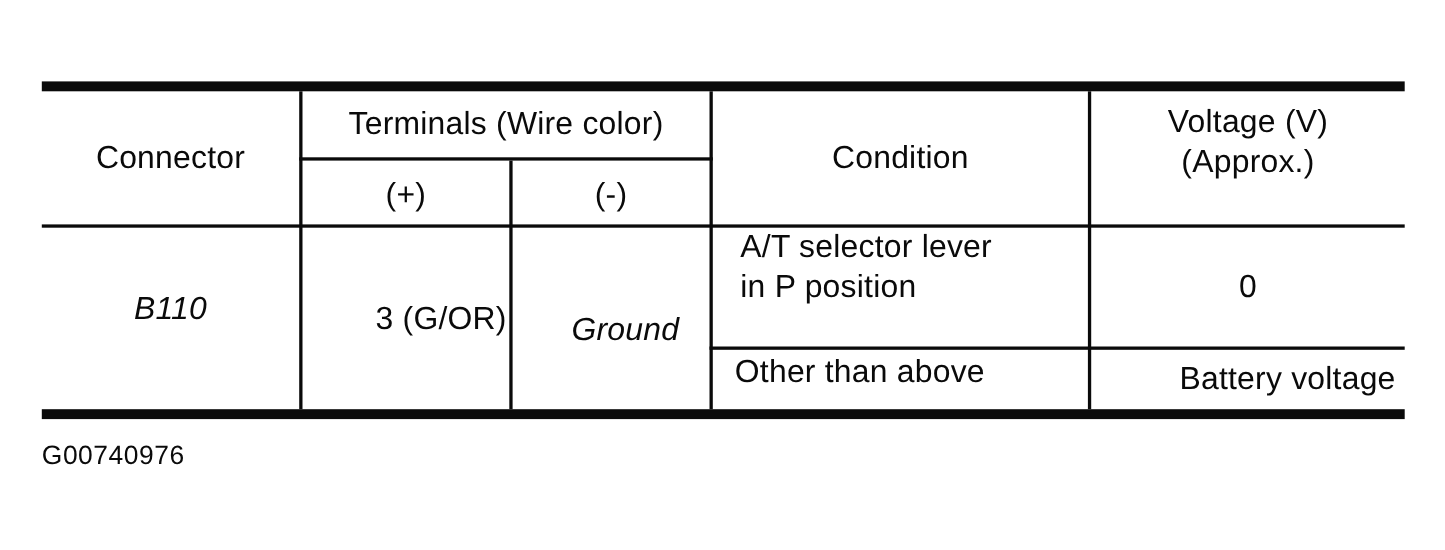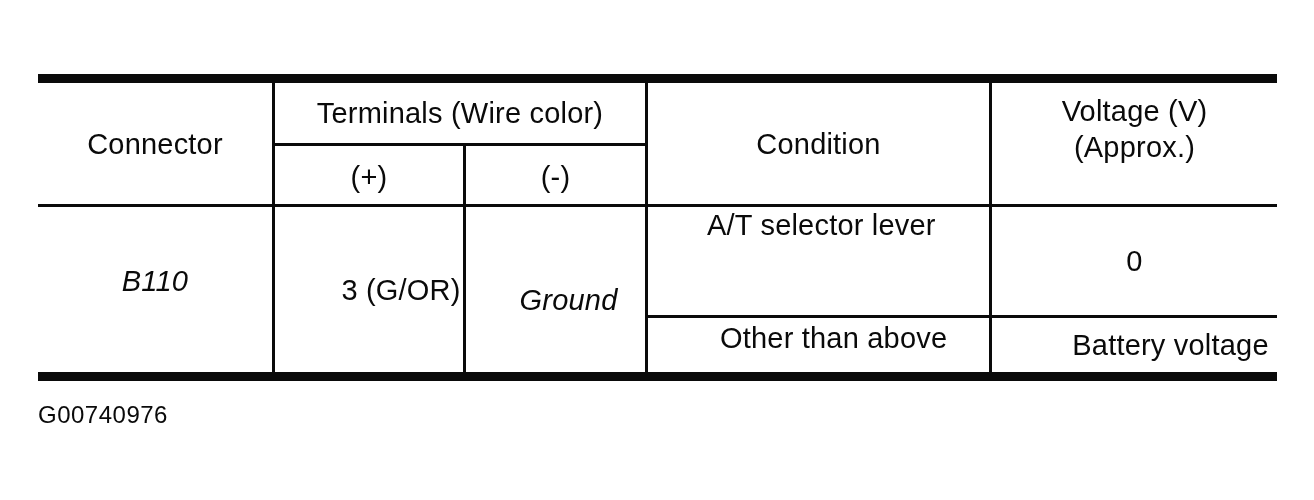--- a/index.html
+++ b/index.html
@@ -29,23 +29,23 @@
   #c-connector { left:38px;  top:83px;  width:234px; height:121px; }
   #c-terminals { left:275px; top:83px;  width:370px; height:60px; }
   #c-plus      { left:275px; top:149px; width:188px; height:55px; }
   #c-minus     { left:466px; top:149px; width:179px; height:55px; }
   #c-condition { left:648px; top:83px;  width:341px; height:121px; }
   #c-voltage   { left:992px; top:83px;  width:285px; height:91px; flex-direction:column; }
 
   #b-connector { left:38px;  top:198px; width:234px; height:165px;font-style:italic; }
   #b-plus      { left:275px; top:207px; width:188px; height:165px;padding-left:32px; }
   #b-minus     { left:479px; top:207px; width:179px; height:185px;font-style:italic; }
-  #b-cond1     { left:648px; top:207px; width:341px; height:108px; flex-direction:column; align-items:flex-start;margin-left:34px; }
+  #b-cond1     { left:648px; top:207px; width:341px; height:108px; flex-direction:column; align-items:flex-start; }
   #b-volt1     { left:992px; top:207px; width:285px; height:108px; }
-  #b-cond2     { left:684px; top:318px; width:341px; height:40px;padding-left:36px; }
+  #b-cond2     { left:632px; top:318px; width:341px; height:40px;padding-left:36px; }
   #b-volt2     { left:992px; top:318px; width:285px; height:54px;padding-left:36px; }
 
   #figure-label {
     position:absolute; left:38px; top:401px;
     font-size:24px; letter-spacing:0.5px;
   }
 </style>
 </head>
 <body>
 
@@ -85,20 +85,21 @@
     <span>B110</span>
   </div>
   <div class="cell" id="b-plus">
     <span>3 (G/OR)</span>
   </div>
   <div class="cell" id="b-minus">
     <span>Ground</span>
   </div>
   <div class="cell left" id="b-cond1">
     <span>A/T selector lever</span>
+    <span>in P position</span>
   </div>
   <div class="cell" id="b-volt1">
     <span>0</span>
   </div>
   <div class="cell left" id="b-cond2">
     <span>Other than above</span>
   </div>
   <div class="cell" id="b-volt2">
     <span>Battery voltage</span>
   </div>

